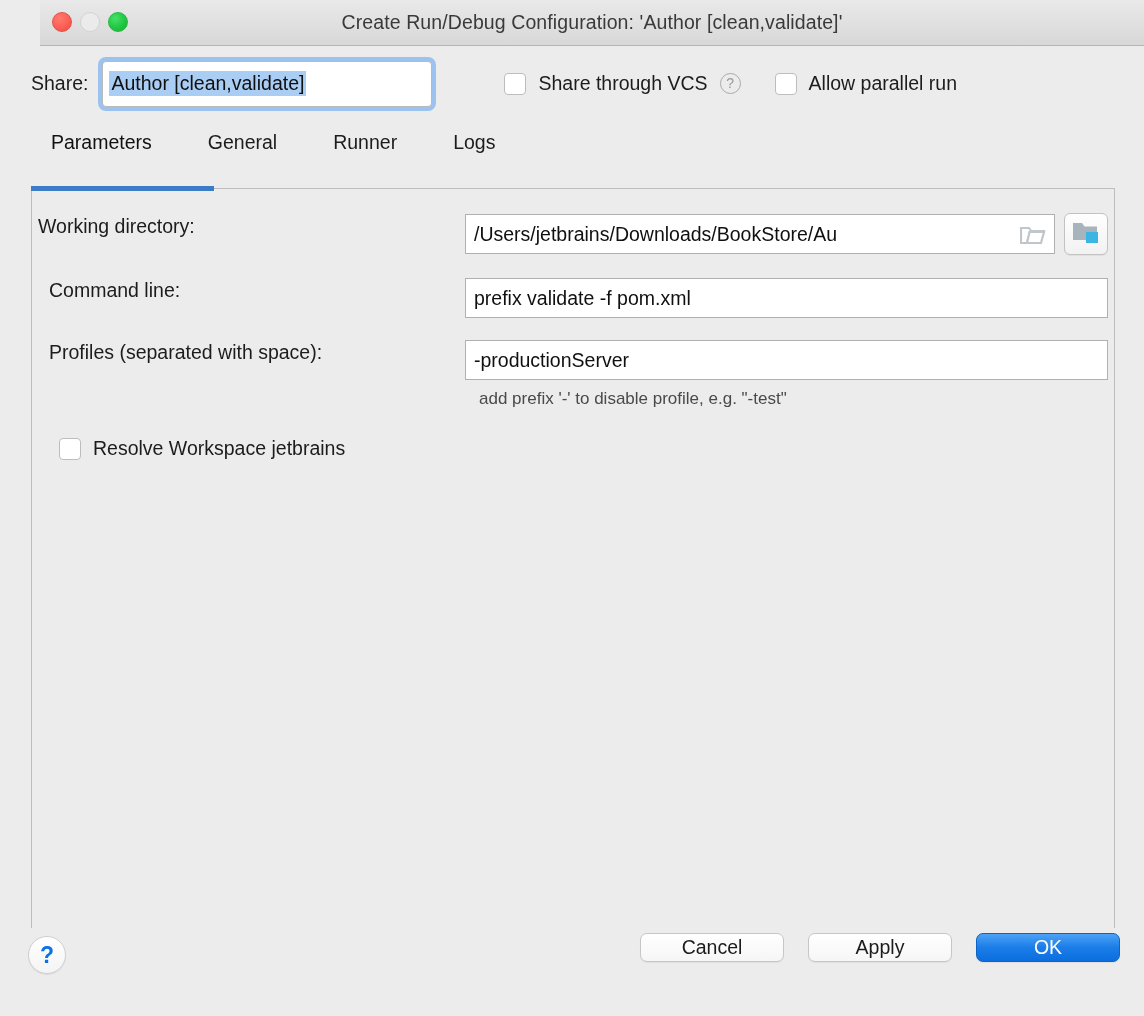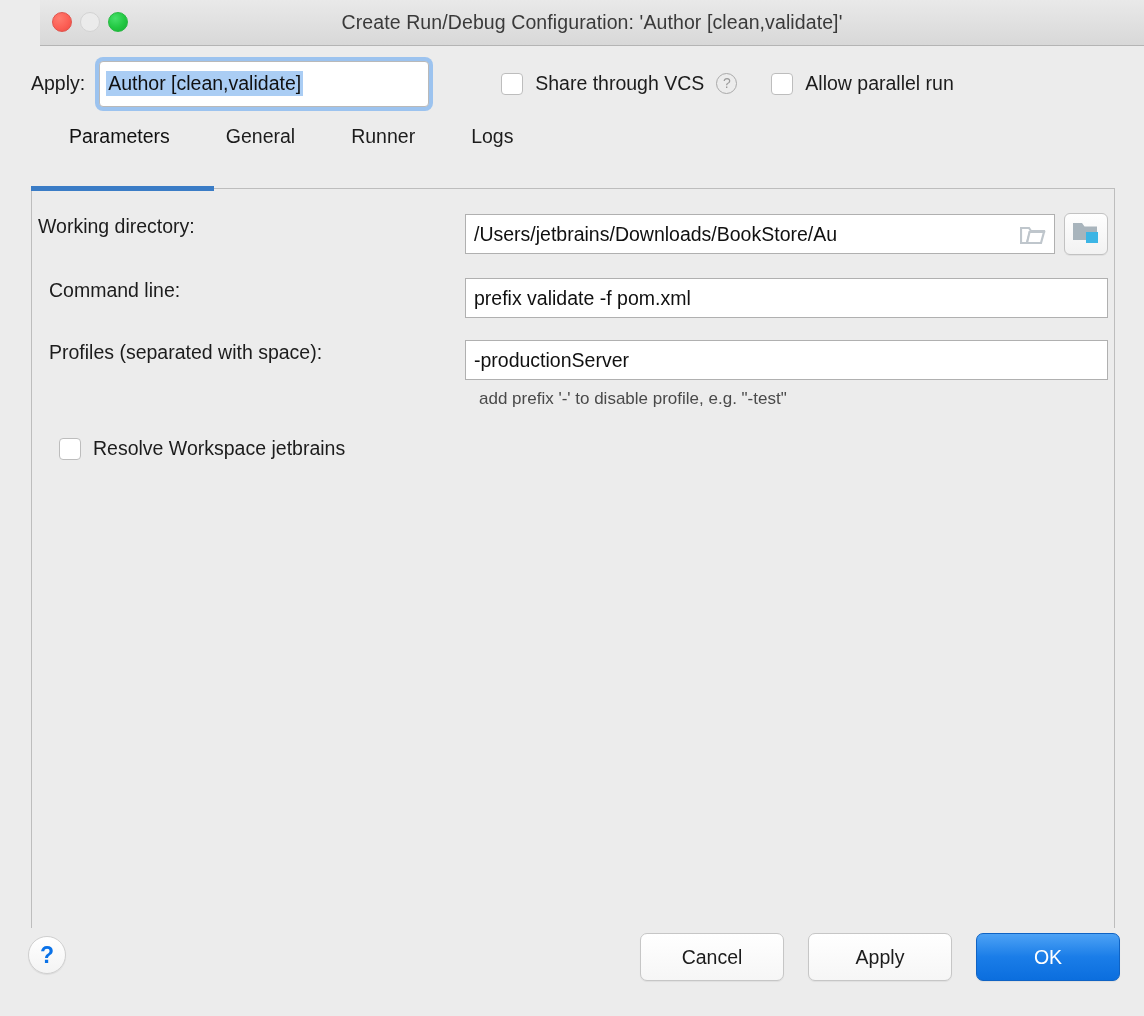--- a/index.html
+++ b/index.html
@@ -138,22 +138,23 @@
     box-sizing: border-box;
     flex: 0 0 auto;
   }
 
   
   .tabs {
     position: relative;
     height: 48px;
     display: flex;
     align-items: flex-start;
-    padding-left: 41px;
-    box-sizing: border-box;
+    padding-left: 23px;
+    box-sizing: border-box;
+    margin-top: 6px;
   }
   .tab {
     font-size: 19.5px;
     color: #1c1c1c;
     padding: 4px 28px 0 28px;
     box-sizing: border-box;
     white-space: nowrap;
   }
   .tab.active {
     color: #111;
@@ -262,21 +263,21 @@
   }
   .btn-row {
     position: absolute;
     right: 24px;
     top: 5px;
     display: flex;
     gap: 24px;
     align-items: center;
   }
   .btn {
-    height: 48px;
+    height: 29px;
     min-width: 144px;
     border-radius: 7px;
     box-sizing: border-box;
     font-size: 19.5px;
     display: flex;
     align-items: center;
     justify-content: center;
     background: linear-gradient(to bottom, #ffffff, #f6f6f6);
     border: 1px solid #c6c6c6;
     color: #1c1c1c;
@@ -296,21 +297,21 @@
   <div class="titlebar">
     <div class="traffic">
       <div class="light close"></div>
       <div class="light min"></div>
       <div class="light max"></div>
     </div>
     <div class="window-title">Create Run/Debug Configuration: 'Author [clean,validate]'</div>
   </div>
 
   <div class="name-row">
-    <div class="name-label">Apply:</div>
+    <div class="name-label">Share:</div>
     <div class="name-field-wrap">
       <span class="name-field-text" placeholder="Name">Author [clean,validate]</span>
     </div>
 
     <div class="cb-group">
       <div class="checkbox"></div>
       <div class="cb-label">Share through VCS</div>
       <div class="help-inline">?</div>
     </div>
 

